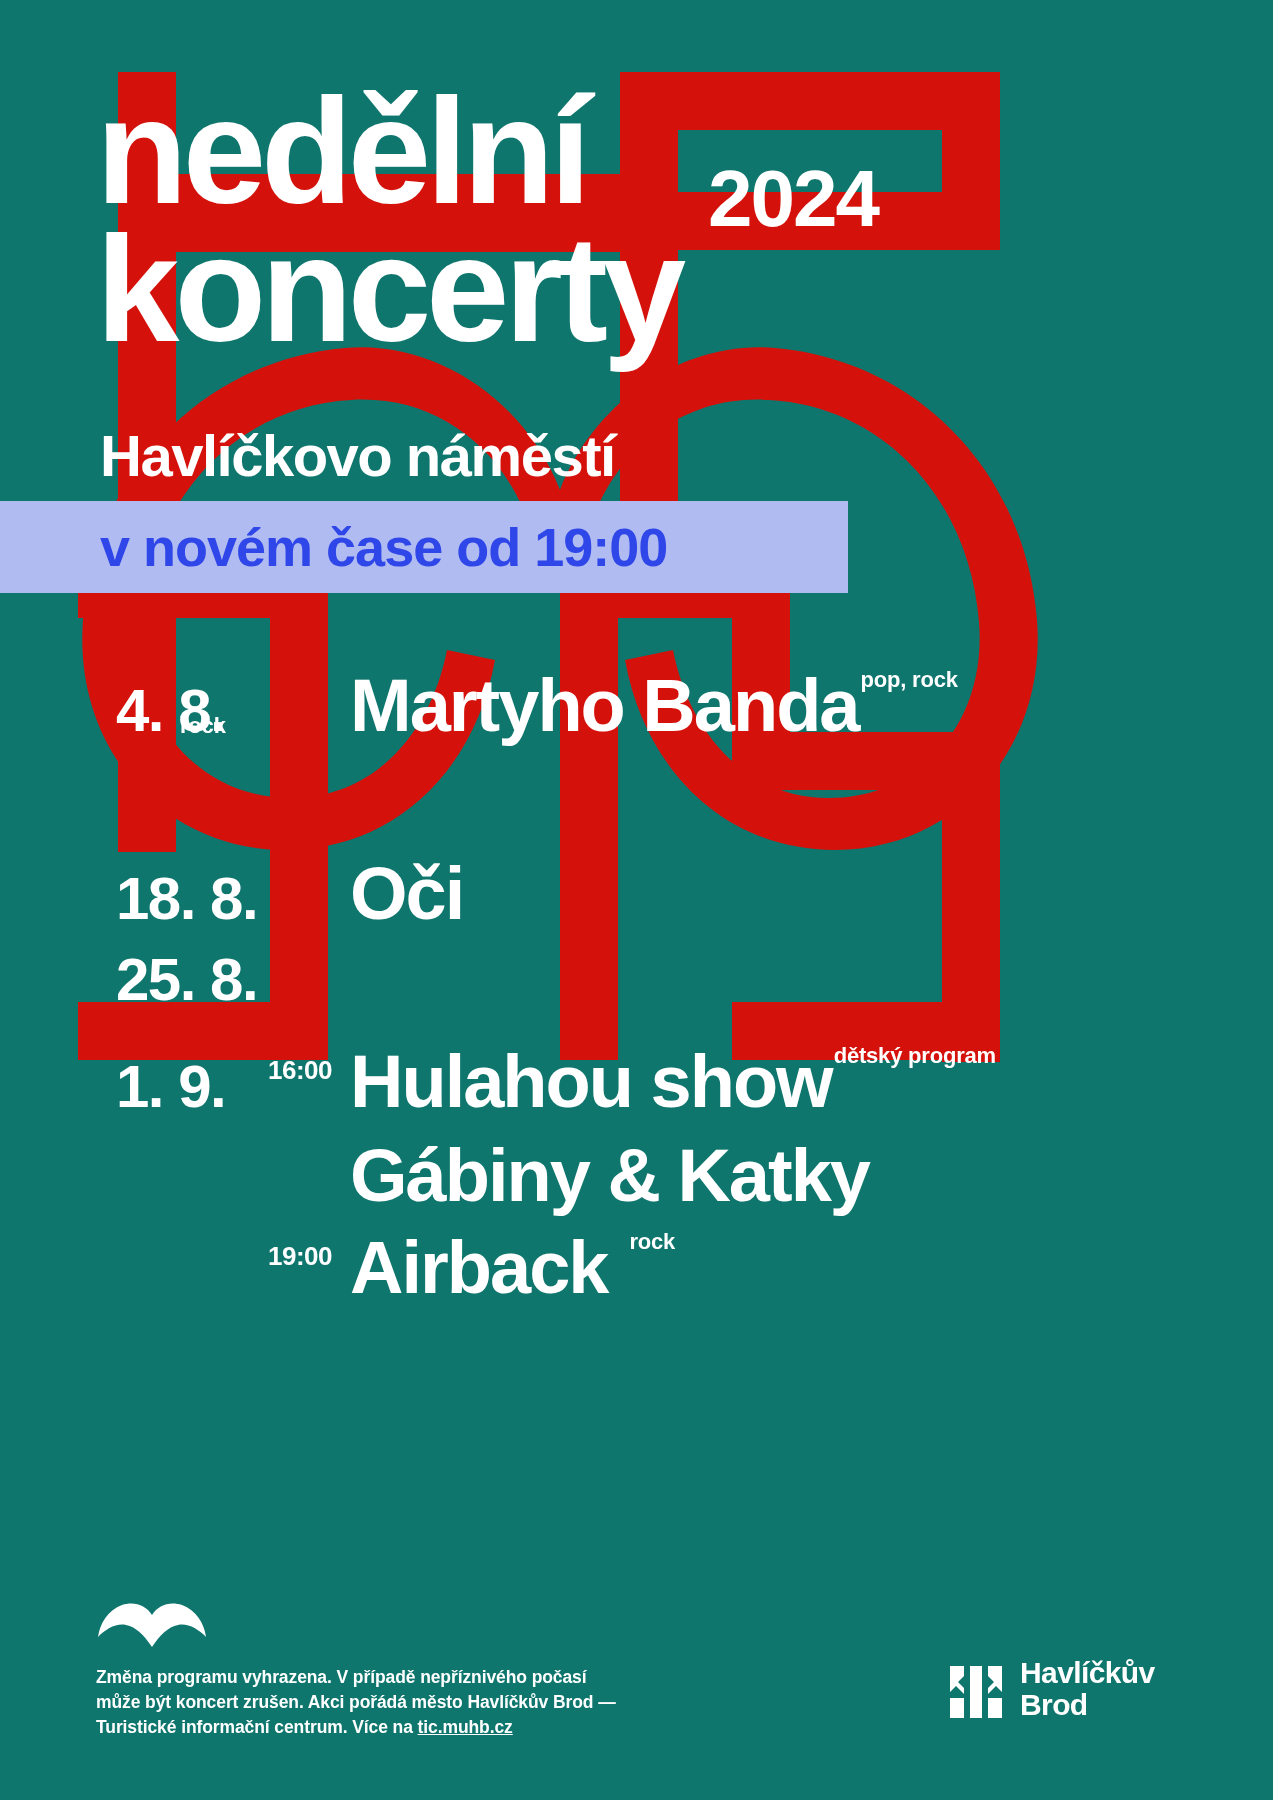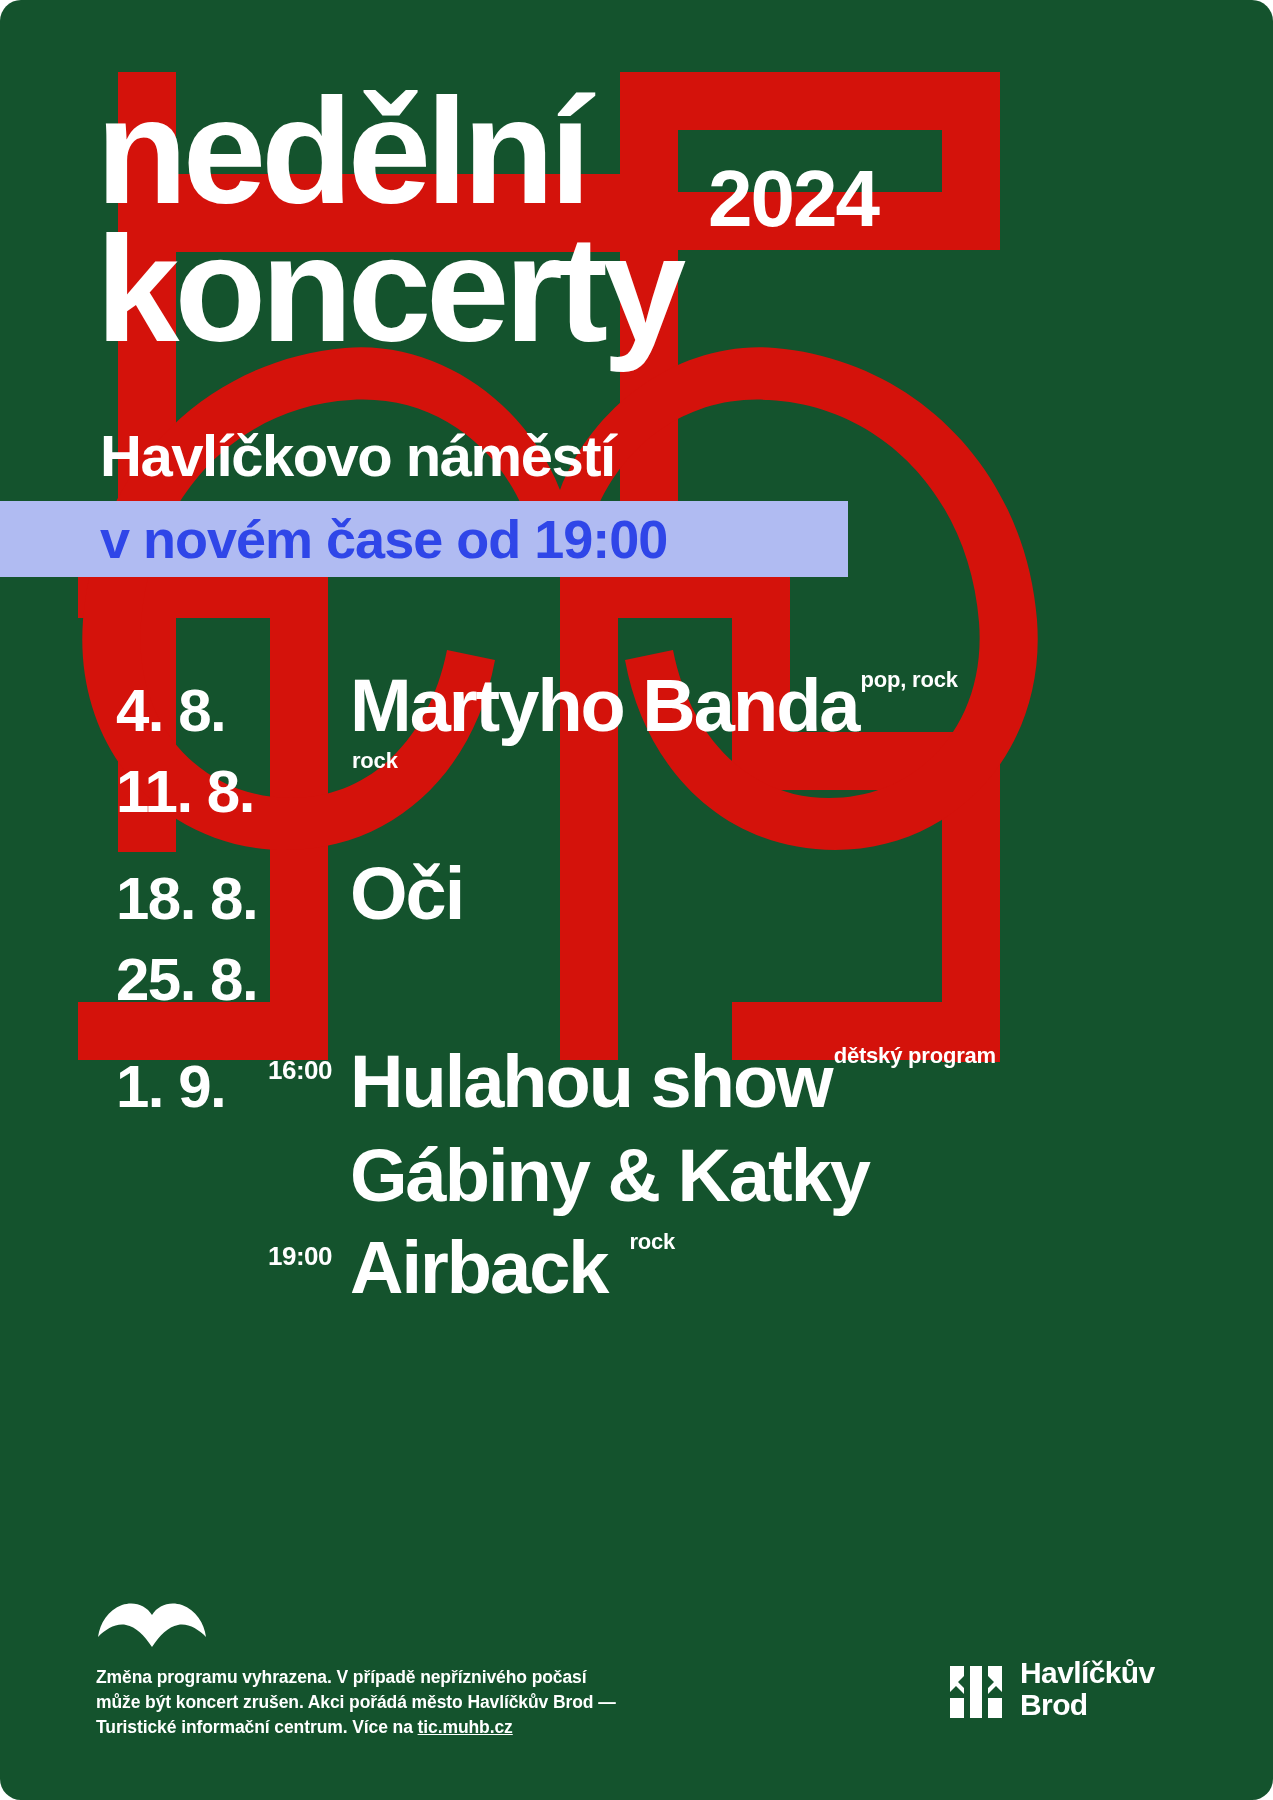--- a/index.html
+++ b/index.html
@@ -5,23 +5,22 @@
   html, body {
     margin: 0;
     padding: 0;
     background: #ffffff;
   }
   .poster {
     position: relative;
     width: 1273px;
     height: 1800px;
     overflow: hidden;
-    background: #14532d;
+    background: #0f766e;
     font-family: "Liberation Sans", sans-serif;
-    border-radius: 21px;
     -webkit-font-smoothing: antialiased;
   }
 
   
   .bg-deco {
     position: absolute;
     inset: 0;
     overflow: hidden;
     pointer-events: none;
   }
@@ -81,21 +80,21 @@
     font-size: 58px;
     letter-spacing: -1.5px;
     white-space: nowrap;
   }
 
   .time-band {
     position: absolute;
     left: 0;
     top: 501px;
     width: 848px;
-    height: 76px;
+    height: 92px;
     background: #b0bbf2;
     display: flex;
     align-items: center;
   }
   .time-band-text {
     margin-left: 100px;
     color: #2f46e8;
     font-weight: 700;
     font-size: 54px;
     letter-spacing: -1px;
@@ -279,21 +278,20 @@
       <div class="row">
         <div class="date">4. 8.</div>
         <div class="time-small blank"></div>
         <div class="act-wrap">
           <span class="act">Martyho Banda</span>
           <span class="genre">pop, rock</span>
         </div>
       </div>
 
       <div class="row">
-        <div class="date">11. 8.</div>
         <div class="time-small blank"></div>
         <div class="act-wrap">
           <span class="genre">rock</span>
         </div>
       </div>
 
       <div class="row">
         <div class="date">18. 8.</div>
         <div class="time-small blank"></div>
         <div class="act-wrap">

